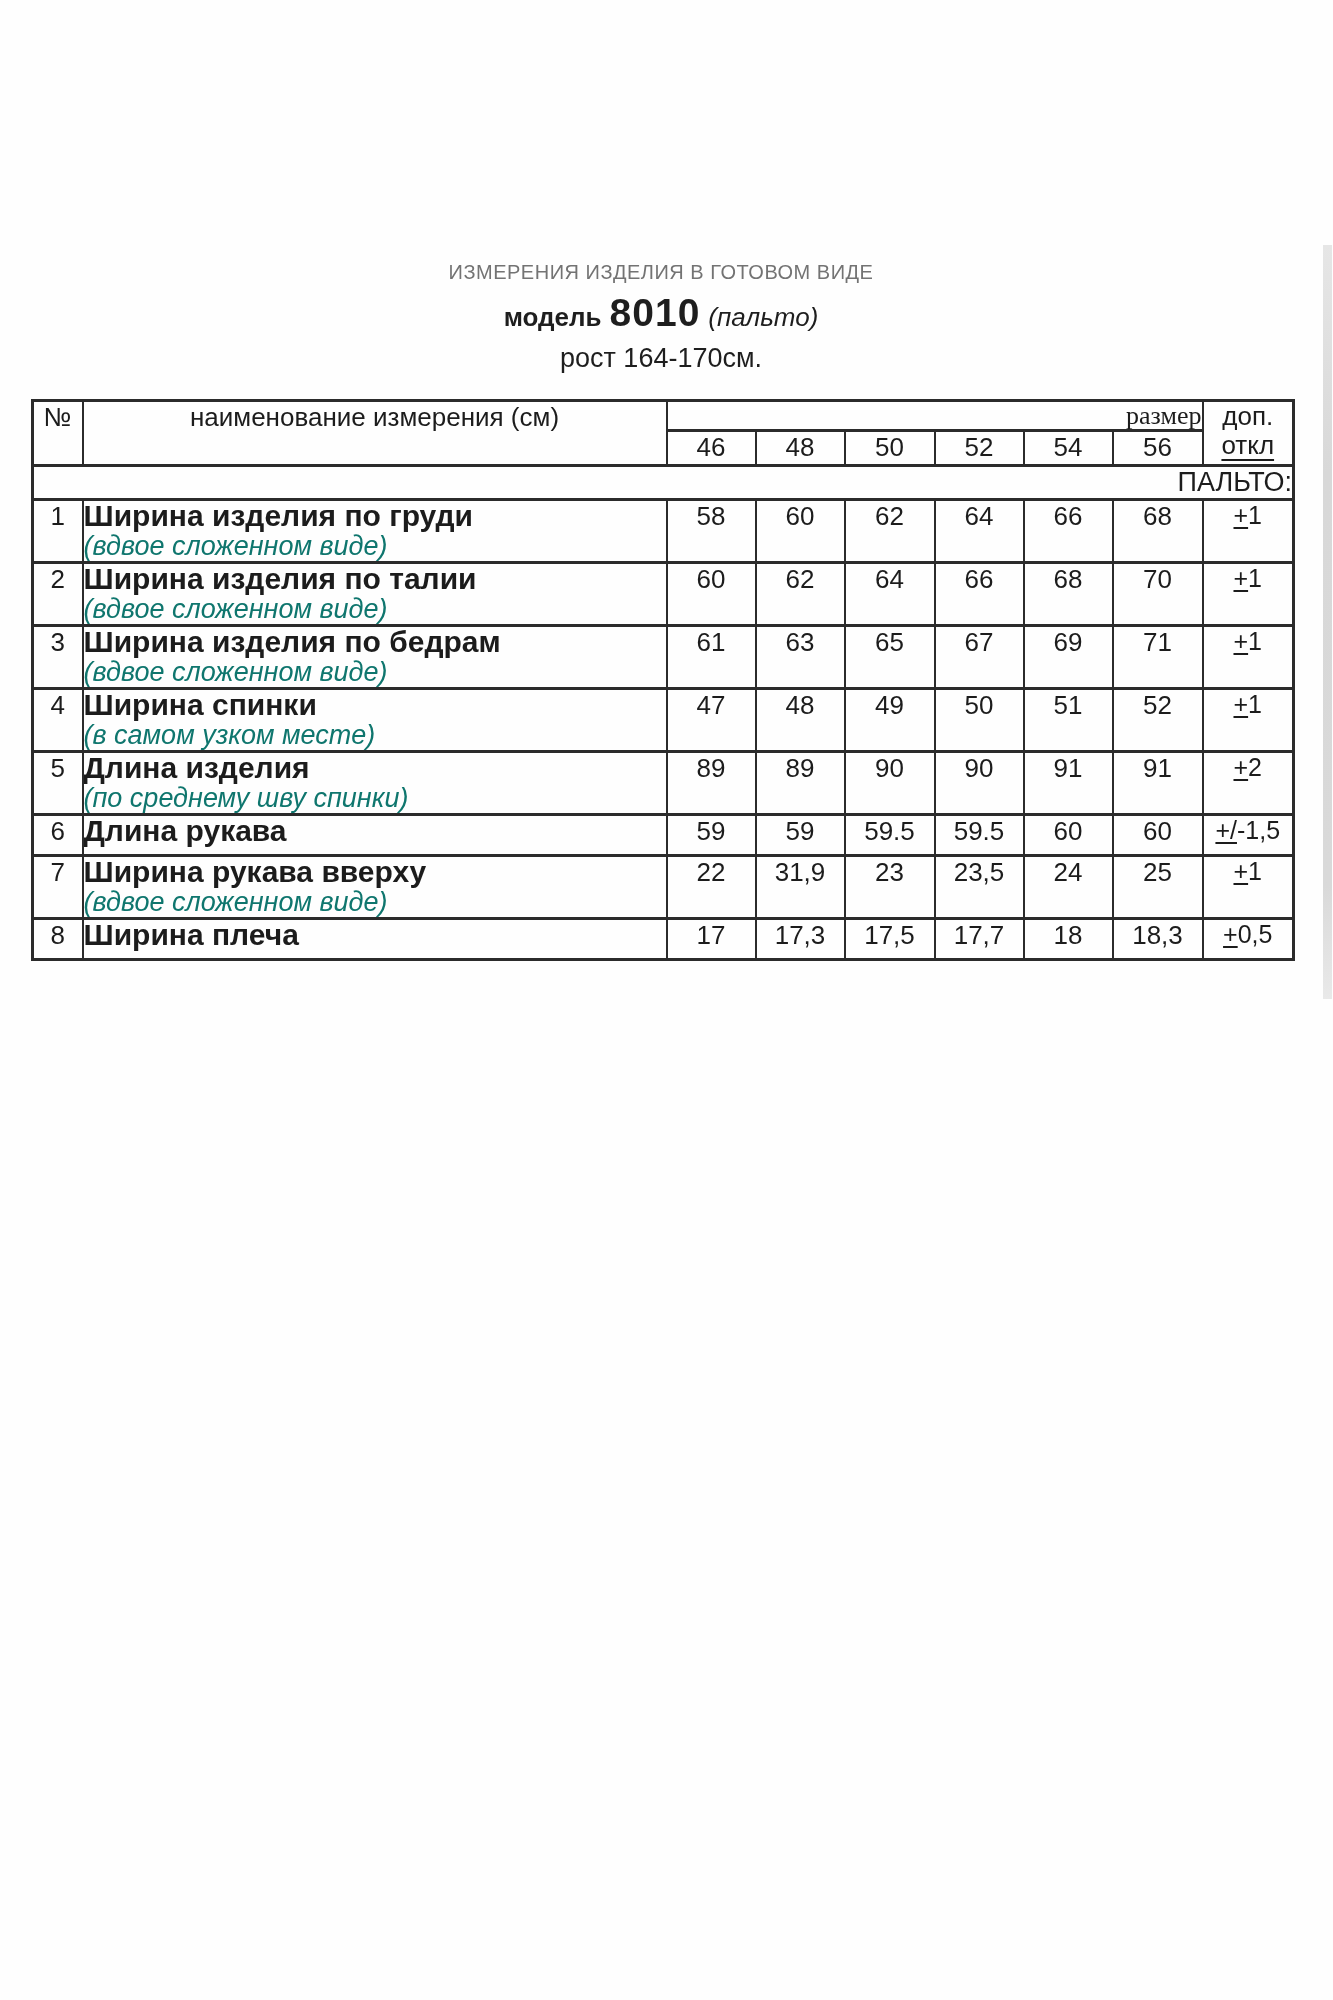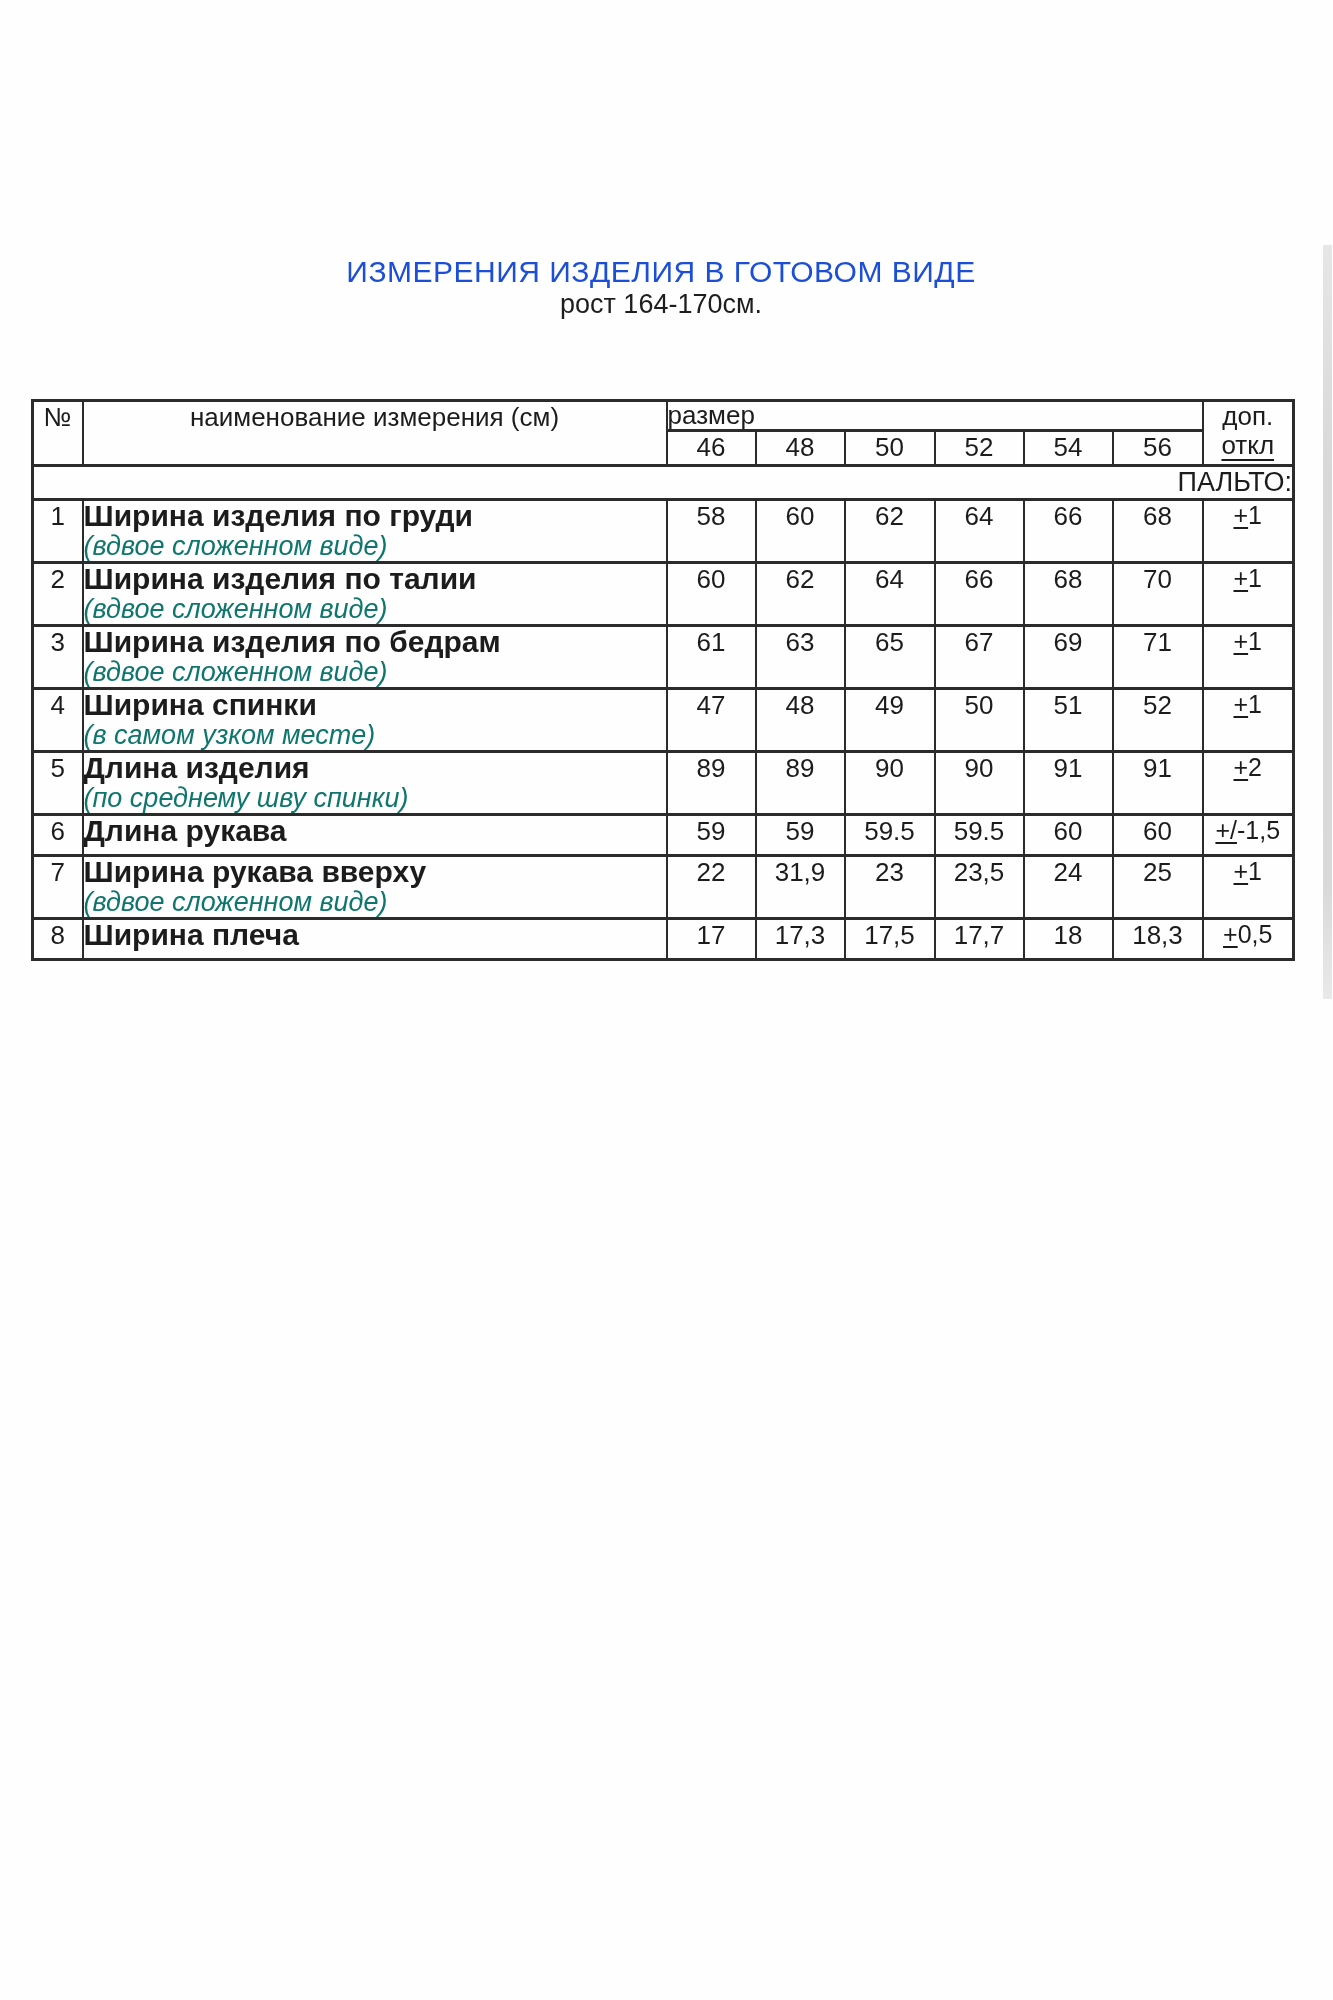--- a/index.html
+++ b/index.html
@@ -8,21 +8,21 @@
     background:#fefefe;
     font-family:"Liberation Sans","DejaVu Sans",sans-serif;
     color:#1e1e1e;
     -webkit-font-smoothing:antialiased;
   }
   
   .title-block{
     position:absolute;left:0;top:256px;width:1322px;
     text-align:center;
   }
-  .doc-title{font-size:30px;line-height:32px;letter-spacing:.5px;color:#1d4ed8;}
+  .doc-title{font-size:20px;line-height:32px;letter-spacing:.5px;color:#737373;}
   .model-line{margin-top:4px;line-height:42px;white-space:nowrap;}
   .model-label{font-size:26px;font-weight:bold;}
   .model-number{font-size:39px;font-weight:bold;margin:0 8px;letter-spacing:1px;}
   .model-type{font-size:26px;font-style:italic;}
   .height-line{font-size:27px;line-height:30px;margin-top:1px;}
 
   
   table.meas{
     position:absolute;left:31px;top:399px;
     width:1261px;border-collapse:collapse;table-layout:fixed;
@@ -36,21 +36,21 @@
     overflow:hidden;
   }
   tr.hr1{height:28px;}
   tr.hr2{height:35px;}
   tr.sec{height:32px;}
   tr.tall{height:61px;}
   tr.short{height:41px;}
 
   th.no-col{text-align:center;padding-top:7px;font-size:26px;}
   th.name-col{text-align:center;padding-top:7px;}
-  th.size-group{text-align:left;padding-top:2px;line-height:27px;}
+  th.size-group{text-align:right;padding-top:2px;line-height:27px;font-family:Liberation Serif, serif;}
   th.size-col{text-align:center;font-weight:bold;padding-top:3px;border-radius:11px;}
   th.tol-col{text-align:center;line-height:29px;padding-top:4px;}
   .misspell{
     text-decoration-line:underline;
     text-decoration-style:wavy;
     text-decoration-color:#d43d2a;
     text-decoration-thickness:2px;
     text-underline-offset:5px;
     text-decoration:underline;
   }
@@ -69,20 +69,21 @@
   .scan-strip{
     position:absolute;left:1323px;top:245px;width:9px;height:754px;
     background:linear-gradient(to bottom,#e6e6e6,#d8d8d8 30%,#d9d9d9 85%,#e9e9e9);
   }
 </style>
 </head>
 <body>
 
 <div class="title-block">
   <div class="doc-title">ИЗМЕРЕНИЯ ИЗДЕЛИЯ В ГОТОВОМ ВИДЕ</div>
+  <div class="model-line"><span class="model-label">модель</span><span class="model-number">8010</span><span class="model-type">(пальто)</span></div>
   <div class="height-line">рост 164-170см.</div>
 </div>
 
 <table class="meas">
   <colgroup>
     <col style="width:50px">
       <col style="width:584px">
     <col style="width:89px">
       <col style="width:89px">
       <col style="width:90px">

